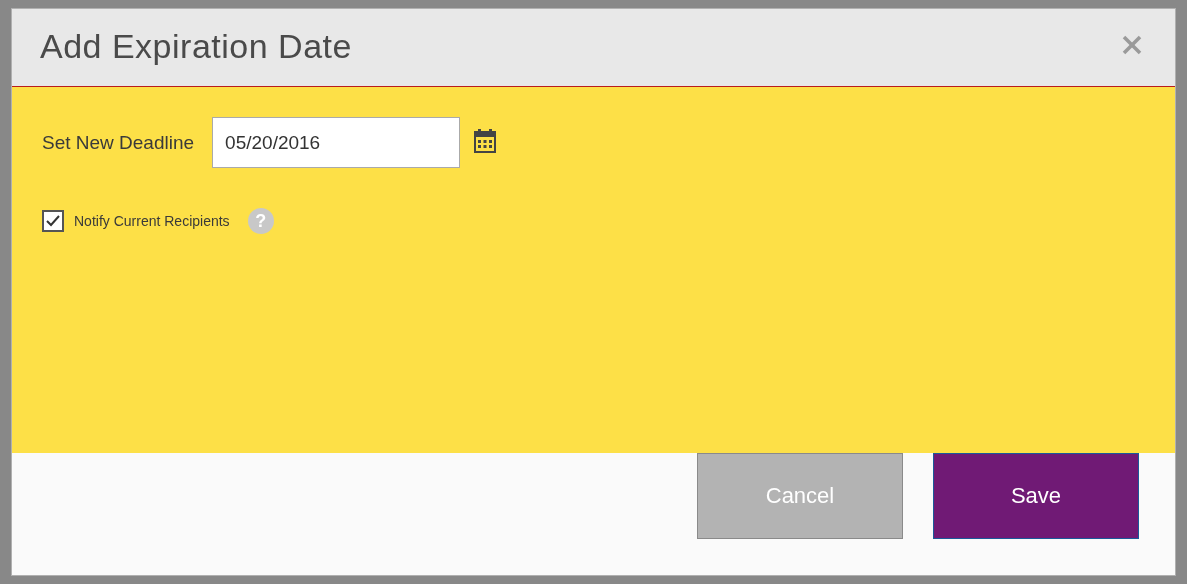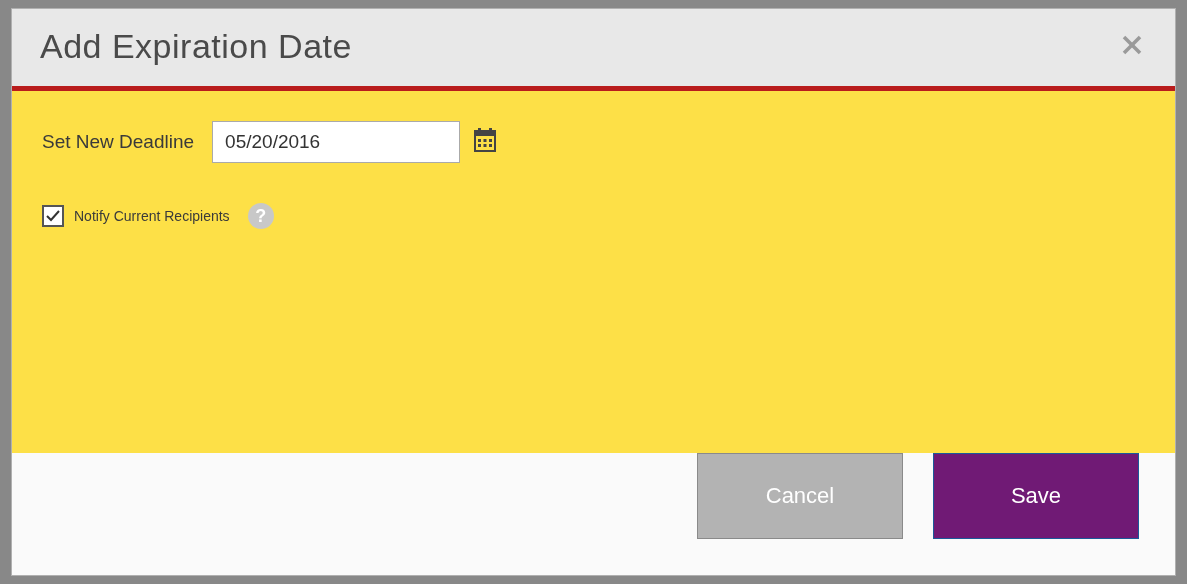--- a/index.html
+++ b/index.html
@@ -21,21 +21,21 @@
       left: 11px;
       right: 11px;
       bottom: 8px;
       background: #fafafa;
       border: 1px solid #b0b0b0;
       display: flex;
       flex-direction: column;
     }
     .modal-header {
       background: #e8e8e8;
-      border-bottom: 5px solid #b91c1c;
+      border-bottom: 1px solid #b91c1c;
       padding: 18px 28px 20px 28px;
       display: flex;
       align-items: center;
       justify-content: space-between;
     }
     .modal-title {
       font-size: 34px;
       font-weight: 300;
       color: #4a4a4a;
       letter-spacing: 0.5px;
@@ -59,21 +59,21 @@
       margin-bottom: 40px;
     }
     .form-label {
       font-size: 19px;
       color: #3a3a3a;
       margin-right: 18px;
       font-weight: 400;
     }
     .date-input {
       width: 248px;
-      height: 42px;
+      height: 51px;
       border: 1px solid #aaa;
       padding: 6px 12px;
       font-size: 19px;
       color: #333;
       font-family: inherit;
     }
     .calendar-icon {
       margin-left: 14px;
       cursor: pointer;
       color: #555;

